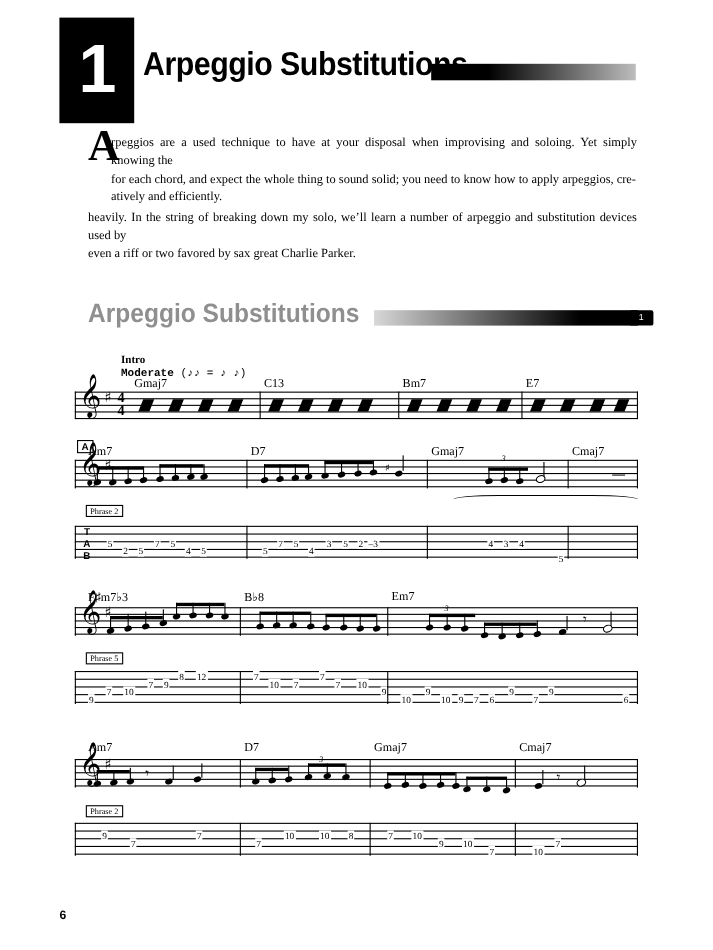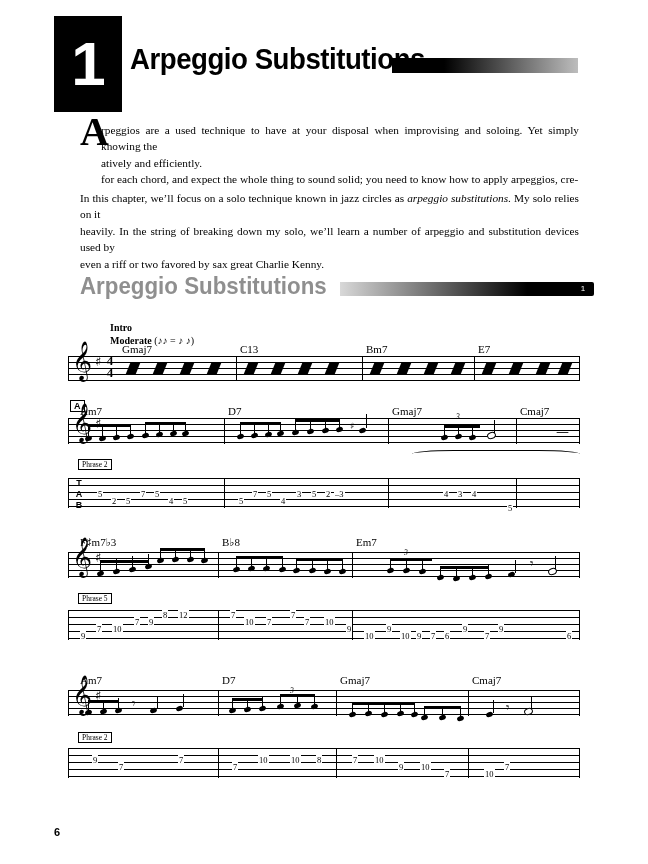--- a/index.html
+++ b/index.html
@@ -86,21 +86,21 @@
   .phrase{
     position:absolute;font-family:"Liberation Serif", serif;font-size:7.5px;
     border:1px solid #000;padding:0 3px;background:#fff;white-space:nowrap;
   }
   .rehearsal{
     position:absolute;font-family:"Liberation Sans", sans-serif;
     font-size:9px;font-weight:bold;border:1px solid #000;
     padding:0 3px;background:#fff;
   }
   .tempo{
-    position:absolute;font-family:Liberation Serif, serif;font-size:10px;
+    position:absolute;font-family:Liberation Mono, monospace;font-size:10px;
     font-weight:bold;white-space:nowrap;
   }
   .introlbl{
     position:absolute;font-family:"Liberation Serif", serif;font-size:10px;
     font-weight:bold;white-space:nowrap;
   }
 
   
   .clef{
     position:absolute;font-family:"DejaVu Sans", sans-serif;font-size:34px;
@@ -153,27 +153,26 @@
 <div class="page">
 
   <div class="topbar"></div>
   <div class="chapnum">1</div>
   <div class="chaptitle">Arpeggio Substitutions</div>
   <div class="titlerule"></div>
 
   <div class="dropcap">A</div>
   <div class="para1">
     <span class="l">rpeggios are a used technique to have at your disposal when improvising and soloing. Yet simply knowing the</span>
+    <span class="l">for each chord, and expect the whole thing to sound solid; you need to know how to apply arpeggios, cre-</span>
     <span class="l">atively and efficiently.</span>
-    <span class="l">for each chord, and expect the whole thing to sound solid; you need to know how to apply arpeggios, cre-</span>
   </div>
   <div class="para2">
-    <span class="l">In this chapter, we’ll focus on a solo technique known in jazz circles as <em>arpeggio substitutions</em>. My solo relies on it</span>
     <span class="l">heavily. In the string of breaking down my solo, we’ll learn a number of arpeggio and substitution devices used by</span>
-    <span class="l">even a riff or two favored by sax great Charlie Kenny.</span>
+    <span class="l">even a riff or two favored by sax great Charlie Parker.</span>
   </div>
 
   <div class="sectionhdr">Arpeggio Substitutions</div>
   <div class="sectionrule"></div>
   <div class="trackbadge">1</div>
 
   <div class="introlbl" style="left:110px;top:322px;">Intro</div>
   <div class="tempo" style="left:110px;top:335px;">
     <span>Moderate</span>
     <span style="font-weight:normal;">(♪♪ = ♪  ♪)</span>

